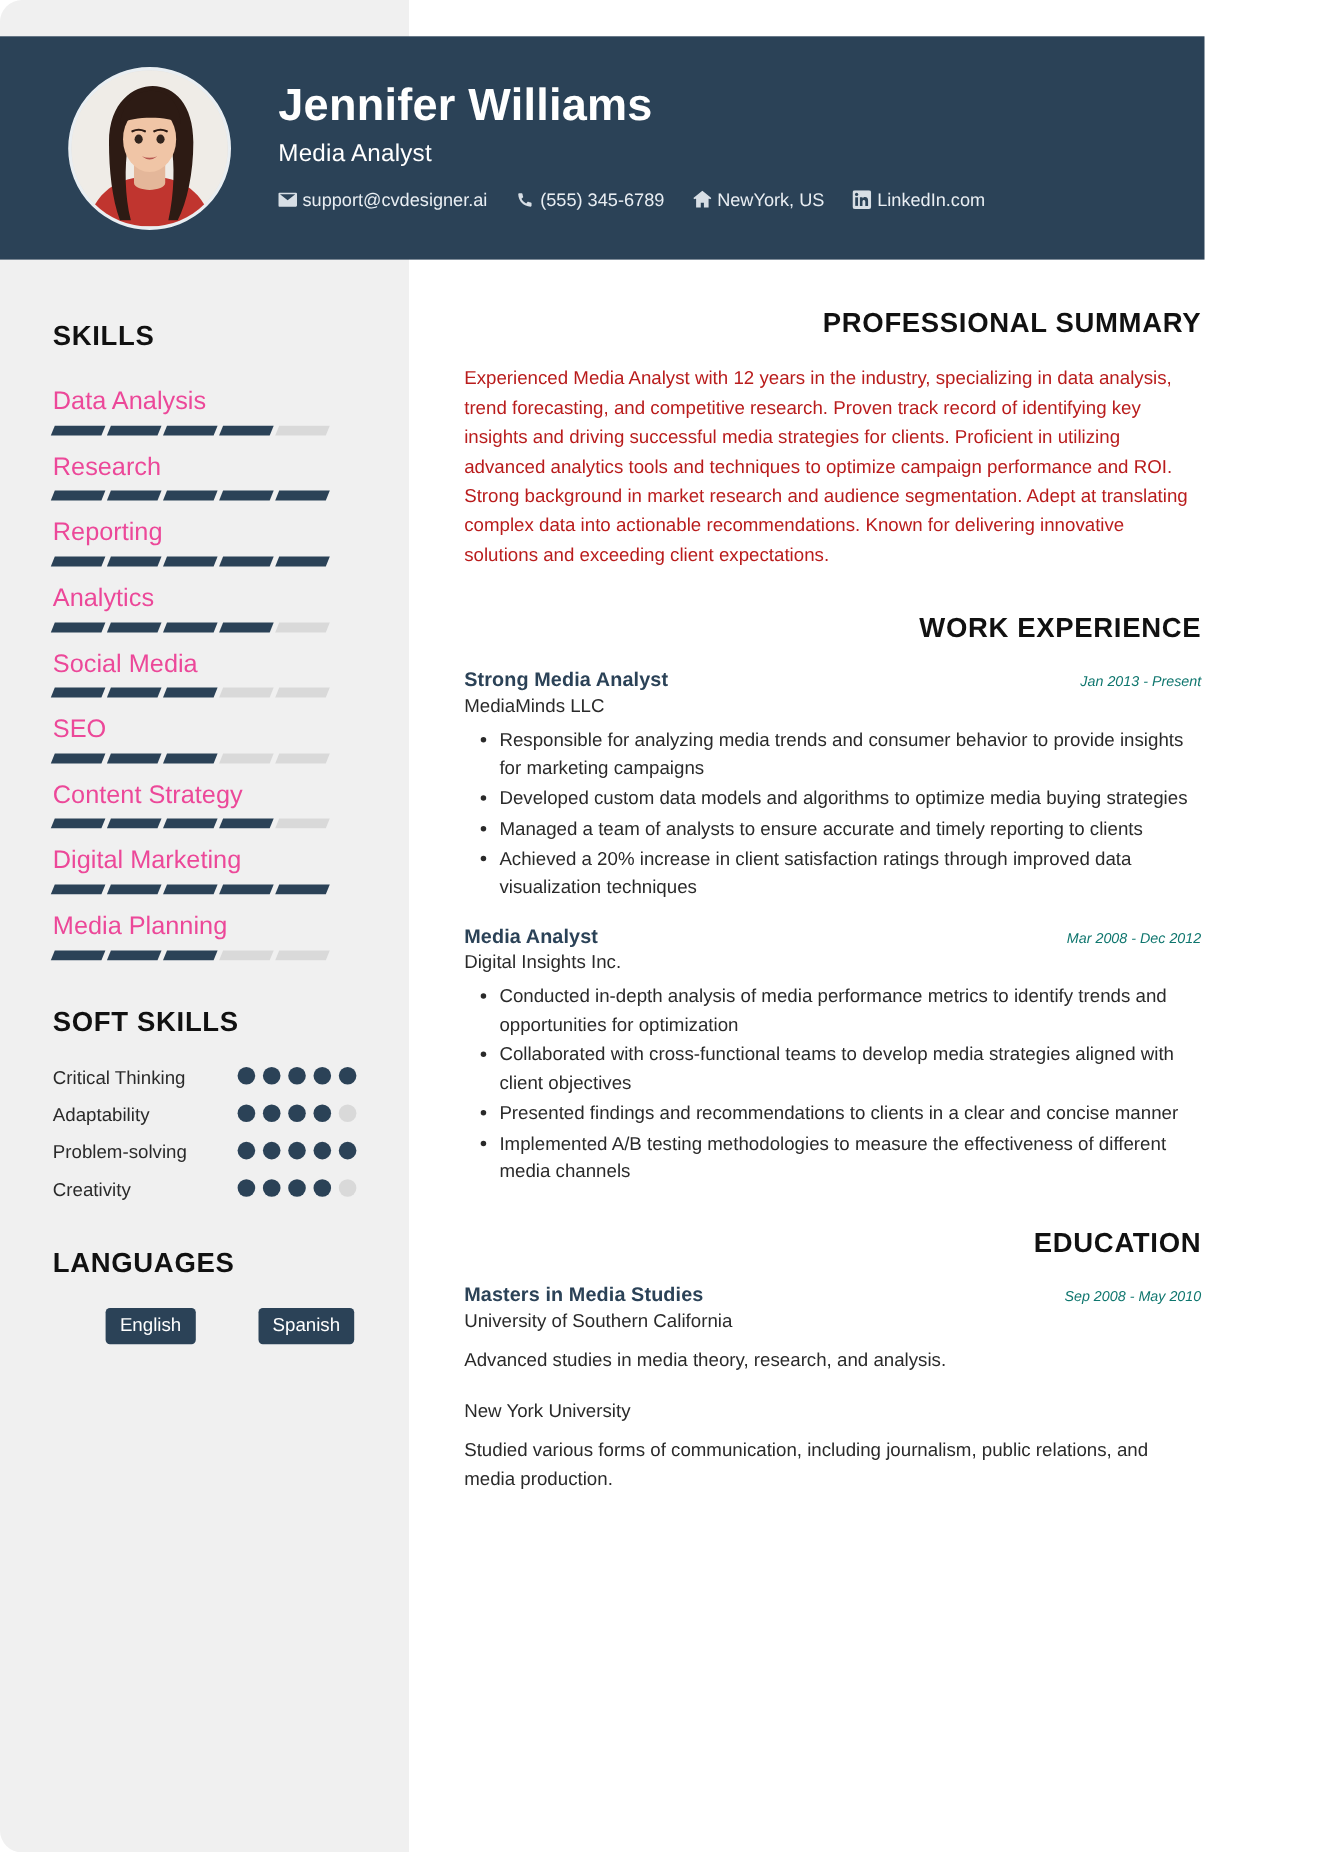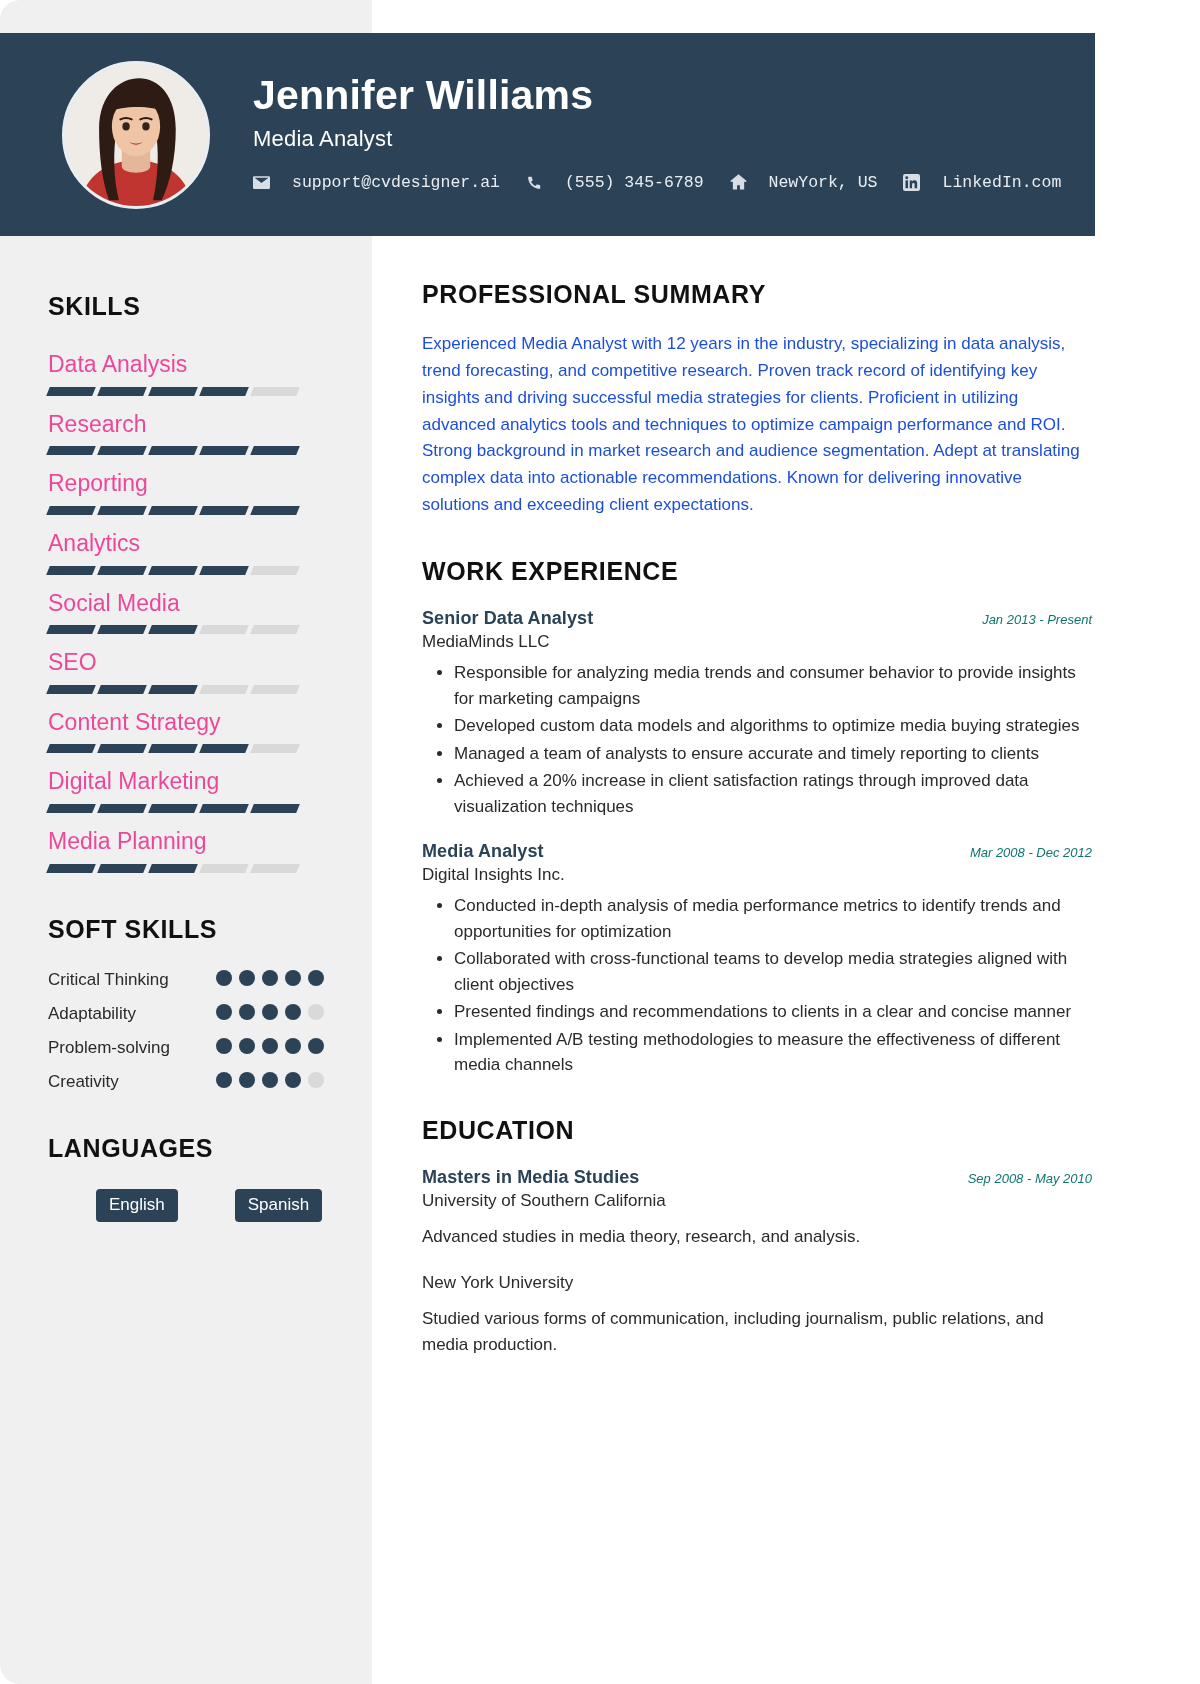--- a/index.html
+++ b/index.html
@@ -81,23 +81,22 @@
     margin-top: 21px;
     display: flex;
     align-items: center;
     gap: 26px;
     color: #e9eef3;
     font-size: 16.5px;
     white-space: nowrap;
   }
   .contact {
     display: flex;
-    align-items: center;
-    gap: 22px;
-    font-family: Liberation Mono, monospace;
+    align-items: flex-start;
+    gap: 5px;
   }
   .contact .ico {
     display: inline-flex;
     align-items: center;
     justify-content: center;
     width: 17px;
     height: 17px;
     color: #d7dee5;
   }
   .contact .ico svg { width: 100%; height: 100%; fill: currentColor; display: block; }
@@ -173,26 +172,27 @@
     width: 828px;
     padding: 44px 108px 40px 50px;
     z-index: 1;
   }
   .sec-title {
     font-size: 25px;
     font-weight: bold;
     color: #111111;
     letter-spacing: 0.6px;
     margin-bottom: 22px;
+    text-align: right;
   }
   .sec-title.sp { margin-top: 38px; }
   .summary {
     font-size: 17px;
     line-height: 1.58;
-    color: #1d4ed8;
+    color: #b91c1c;
     text-align: left;
   }
 
   .entry { margin-bottom: 22px; }
   .entry-head {
     display: flex;
     align-items: baseline;
     justify-content: space-between;
     gap: 16px;
   }
@@ -466,21 +466,21 @@
 
   <div class="main">
 
     <div class="sec-title">PROFESSIONAL SUMMARY</div>
     <div class="summary">Experienced Media Analyst with 12 years in the industry, specializing in data analysis, trend forecasting, and competitive research. Proven track record of identifying key insights and driving successful media strategies for clients. Proficient in utilizing advanced analytics tools and techniques to optimize campaign performance and ROI. Strong background in market research and audience segmentation. Adept at translating complex data into actionable recommendations. Known for delivering innovative solutions and exceeding client expectations.</div>
 
     <div class="sec-title sp">WORK EXPERIENCE</div>
     <div id="experience-list">
         <div class="entry">
           <div class="entry-head">
-            <span class="entry-title">Senior Data Analyst</span>
+            <span class="entry-title">Strong Media Analyst</span>
             <span class="entry-date">Jan 2013 - Present</span>
           </div>
           <div class="entry-org">MediaMinds LLC</div>
           <ul class="bullets">
             <li>Responsible for analyzing media trends and consumer behavior to provide insights for marketing campaigns</li>
             <li>Developed custom data models and algorithms to optimize media buying strategies</li>
             <li>Managed a team of analysts to ensure accurate and timely reporting to clients</li>
             <li>Achieved a 20% increase in client satisfaction ratings through improved data visualization techniques</li>
           </ul>
         </div>

